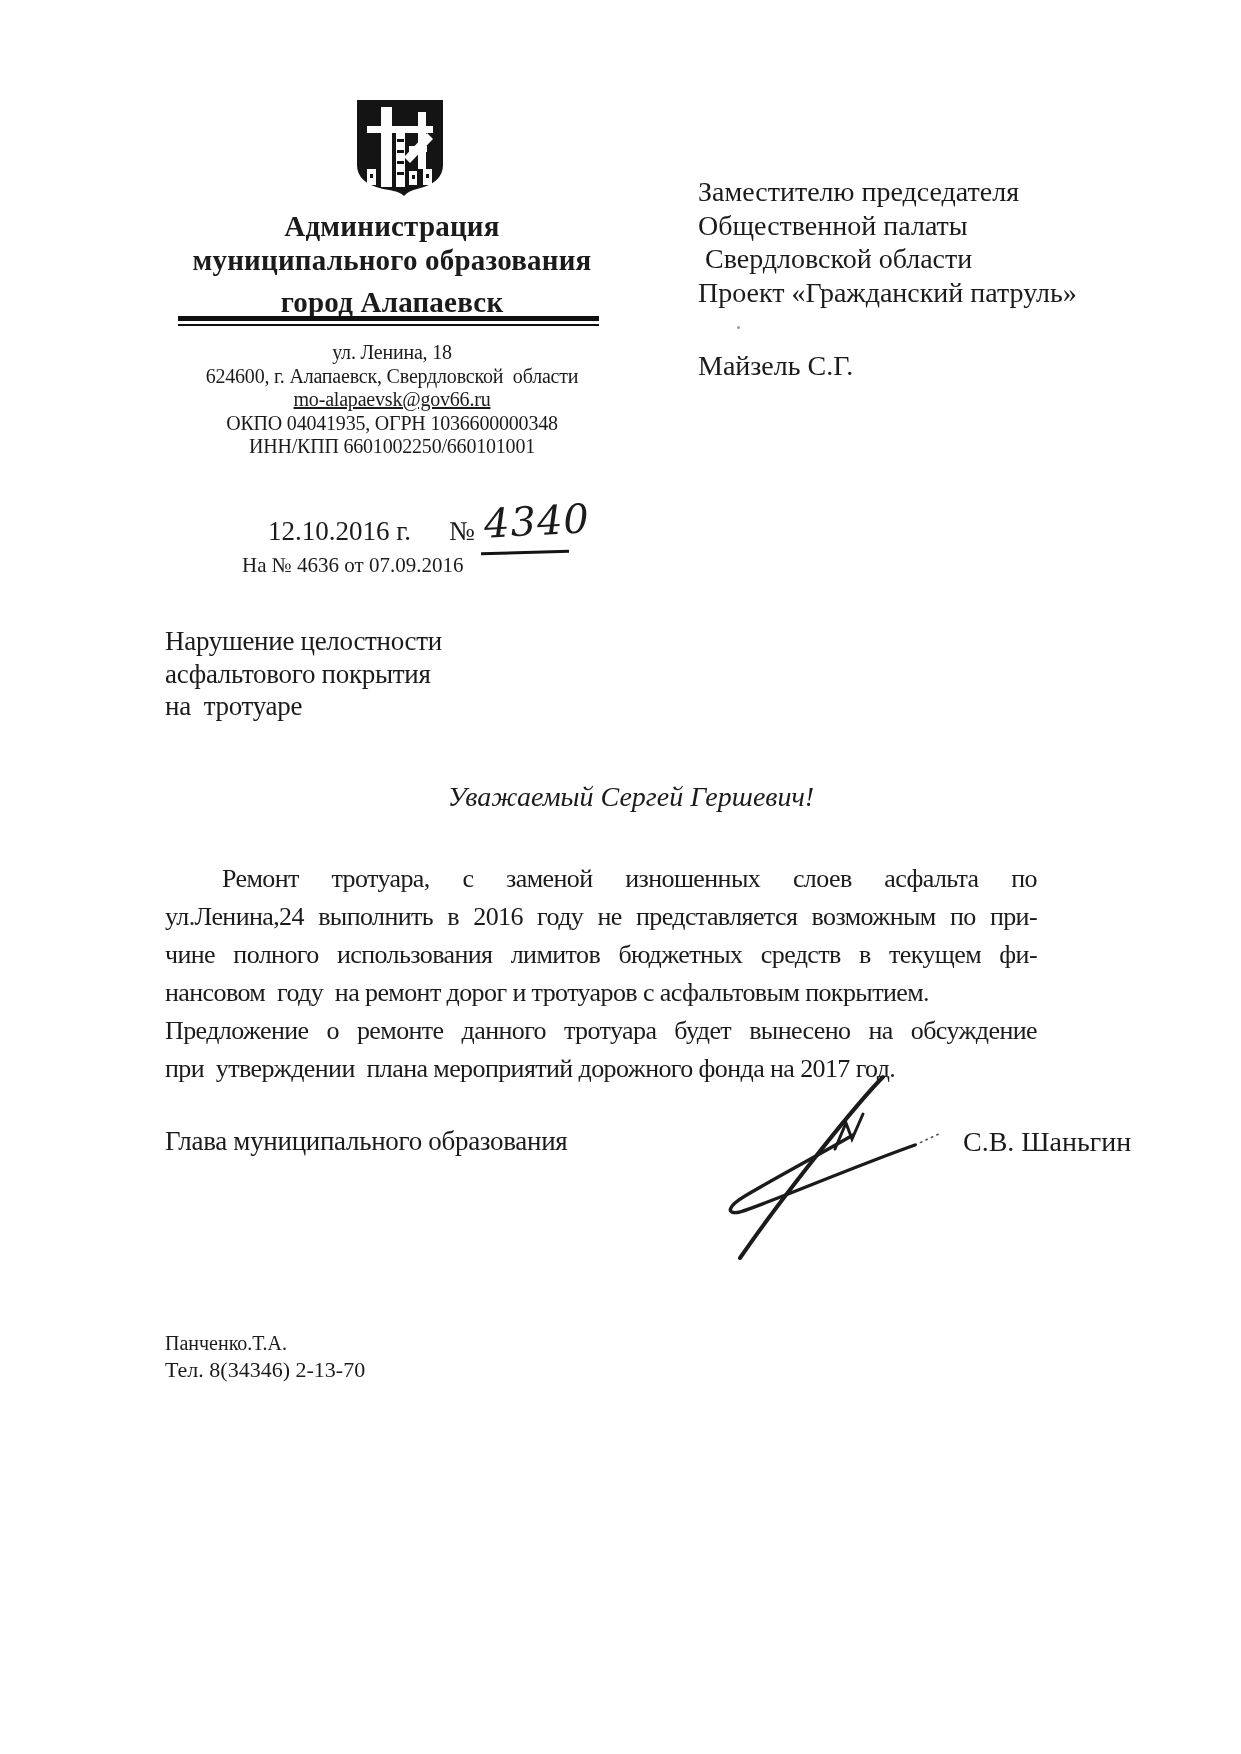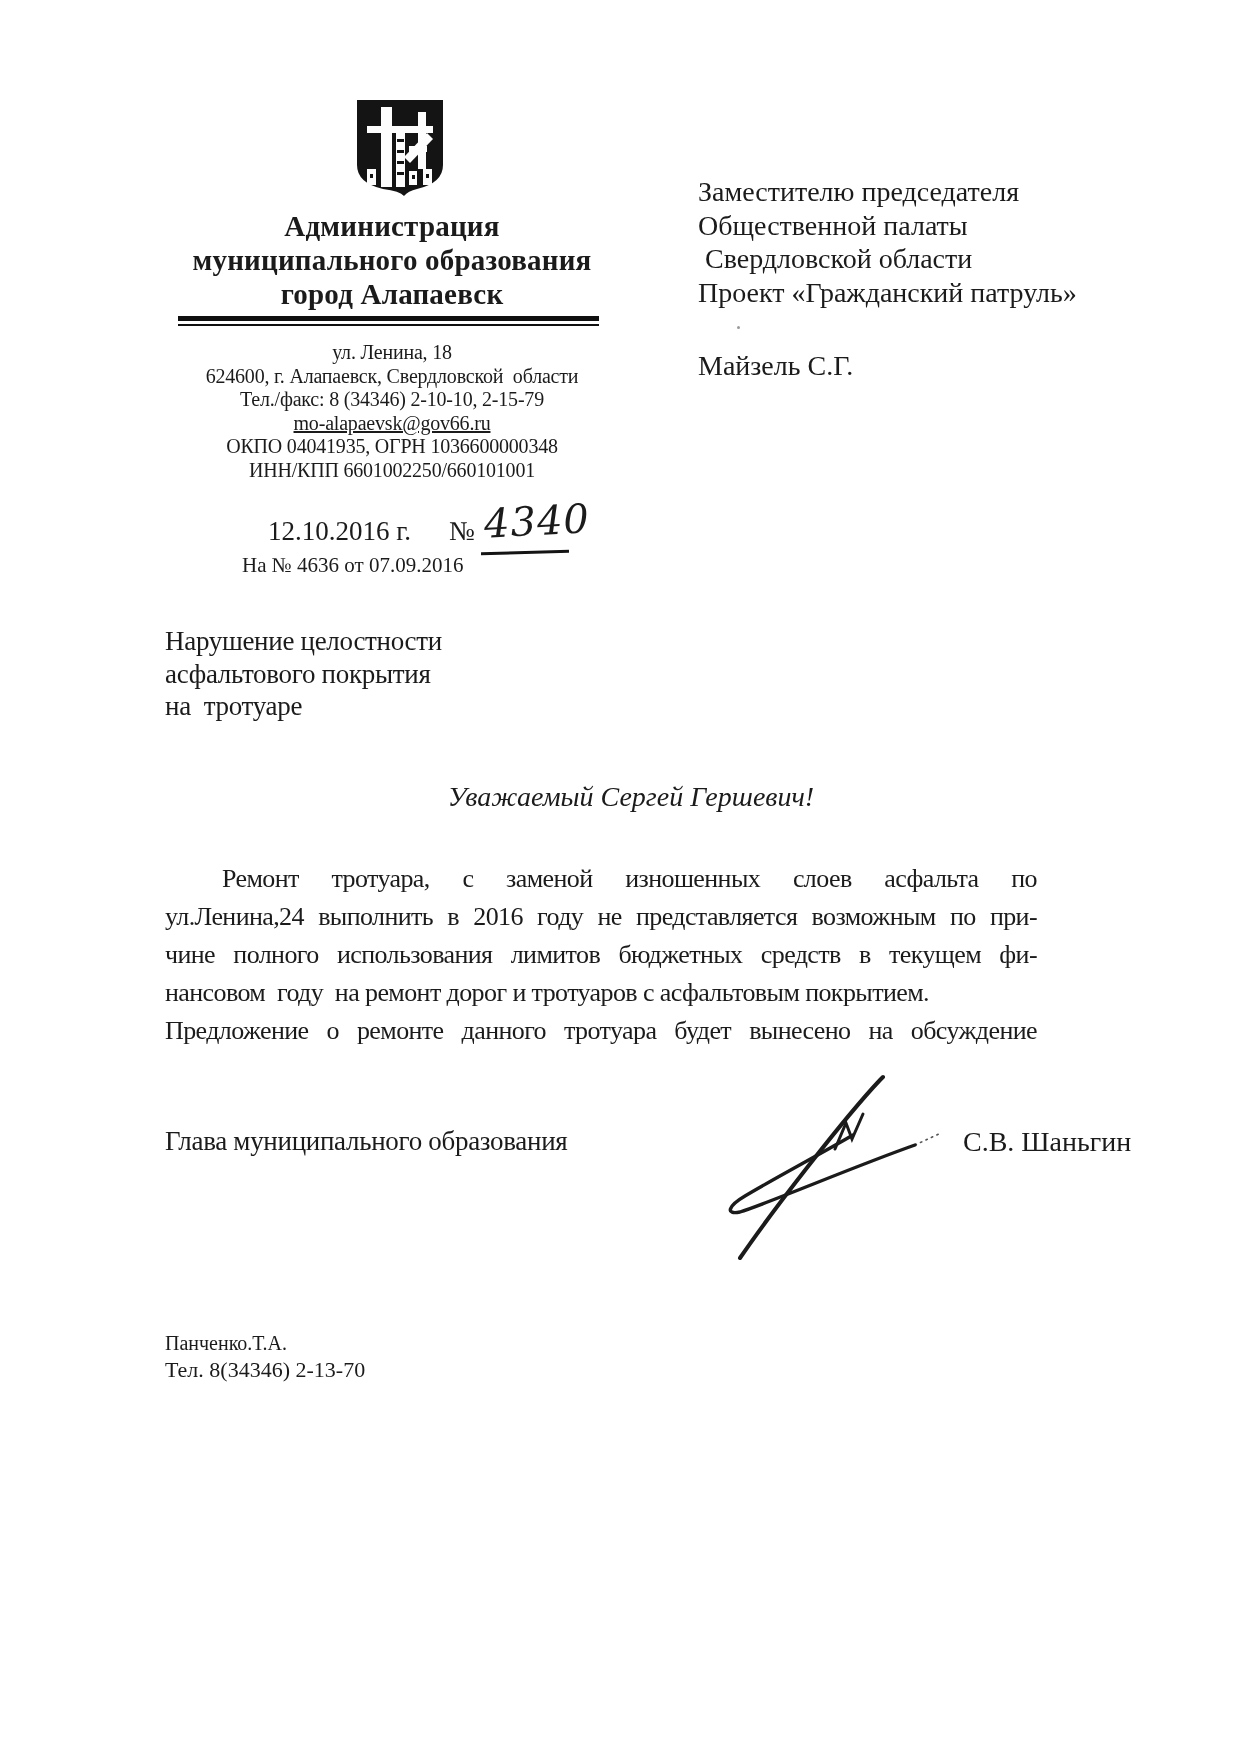--- a/index.html
+++ b/index.html
@@ -82,29 +82,28 @@
         <rect x="12" y="70" width="9" height="16" fill="#fdfdfd"></rect>
         <rect x="54" y="72" width="8" height="14" fill="#fdfdfd"></rect>
         <rect x="68" y="70" width="9" height="16" fill="#fdfdfd"></rect>
         <rect x="15" y="75" width="3" height="4" fill="#141414"></rect>
         <rect x="57" y="76" width="3" height="4" fill="#141414"></rect>
         <rect x="71" y="75" width="3" height="4" fill="#141414"></rect>
       </svg>
     </span>
     <div class="org-name t">Администрация</div>
     <div class="org-name t" style="margin-top:0;">муниципального образования</div>
-    <div class="org-name t" style="margin-top:0;">город Алапаевск</div>
+    <div class="org-name t" style="margin-top:8px;">город Алапаевск</div>
   </div>
 
   <div class="abs sep"></div>
 
   <div class="abs addr">
     <div class="t">ул. Ленина, 18</div>
     <div class="t">624600, г. Алапаевск, Свердловской  области</div>
-    <div class="t">Тел./факс: 8 (34346) 2-10-10, 2-15-79</div>
     <div class="t email">mo-alapaevsk@gov66.ru</div>
     <div class="t">ОКПО 04041935, ОГРН 1036600000348</div>
     <div class="t">ИНН/КПП 6601002250/660101001</div>
   </div>
 
   <div class="abs ref-date t">12.10.2016 г.</div>
   <div class="abs ref-no-sign t">№</div>
   <div class="abs ref-no-val t">4340</div>
   <div class="abs ref-underline"></div>
   <div class="abs ref-reply t">На № 4636 от 07.09.2016</div>
@@ -125,20 +124,21 @@
   </div>
 
   <div class="abs salut t">Уважаемый Сергей Гершевич!</div>
 
   <div class="abs body-par">
     <div class="bline just indent">Ремонт тротуара, с заменой изношенных слоев асфальта по</div>
     <div class="bline just">ул.Ленина,24  выполнить в 2016 году не представляется возможным по при-</div>
     <div class="bline just">чине полного использования лимитов бюджетных средств в текущем фи-</div>
     <div class="bline t">нансовом  году  на ремонт дорог и тротуаров с асфальтовым покрытием.</div>
     <div class="bline just">Предложение о ремонте данного тротуара будет вынесено на обсуждение</div>
+    <div class="bline t">при  утверждении  плана мероприятий дорожного фонда на 2017 год.</div>
   </div>
 
   <div class="abs sig-title t">Глава муниципального образования</div>
   <span class="abs sig-img">
     <svg viewBox="0 0 310 210" width="310" height="210" xmlns="http://www.w3.org/2000/svg">
       <g fill="none" stroke="#1b1b1b" stroke-linecap="round">
         <path d="M108,202 C138,158 212,62 248,24 L251,21" stroke-width="4"></path>
         <path d="M221,79 C192,96 136,126 113,140 C96,150 93,159 108,156 C134,148 226,109 283,89" stroke-width="3.4"></path>
         <path d="M203,93 L214,67 L220,83 L231,58" stroke-width="3"></path>
         <path d="M283,89 L309,77" stroke-width="1.6" stroke-dasharray="1.5,4.5" opacity="0.75"></path>

